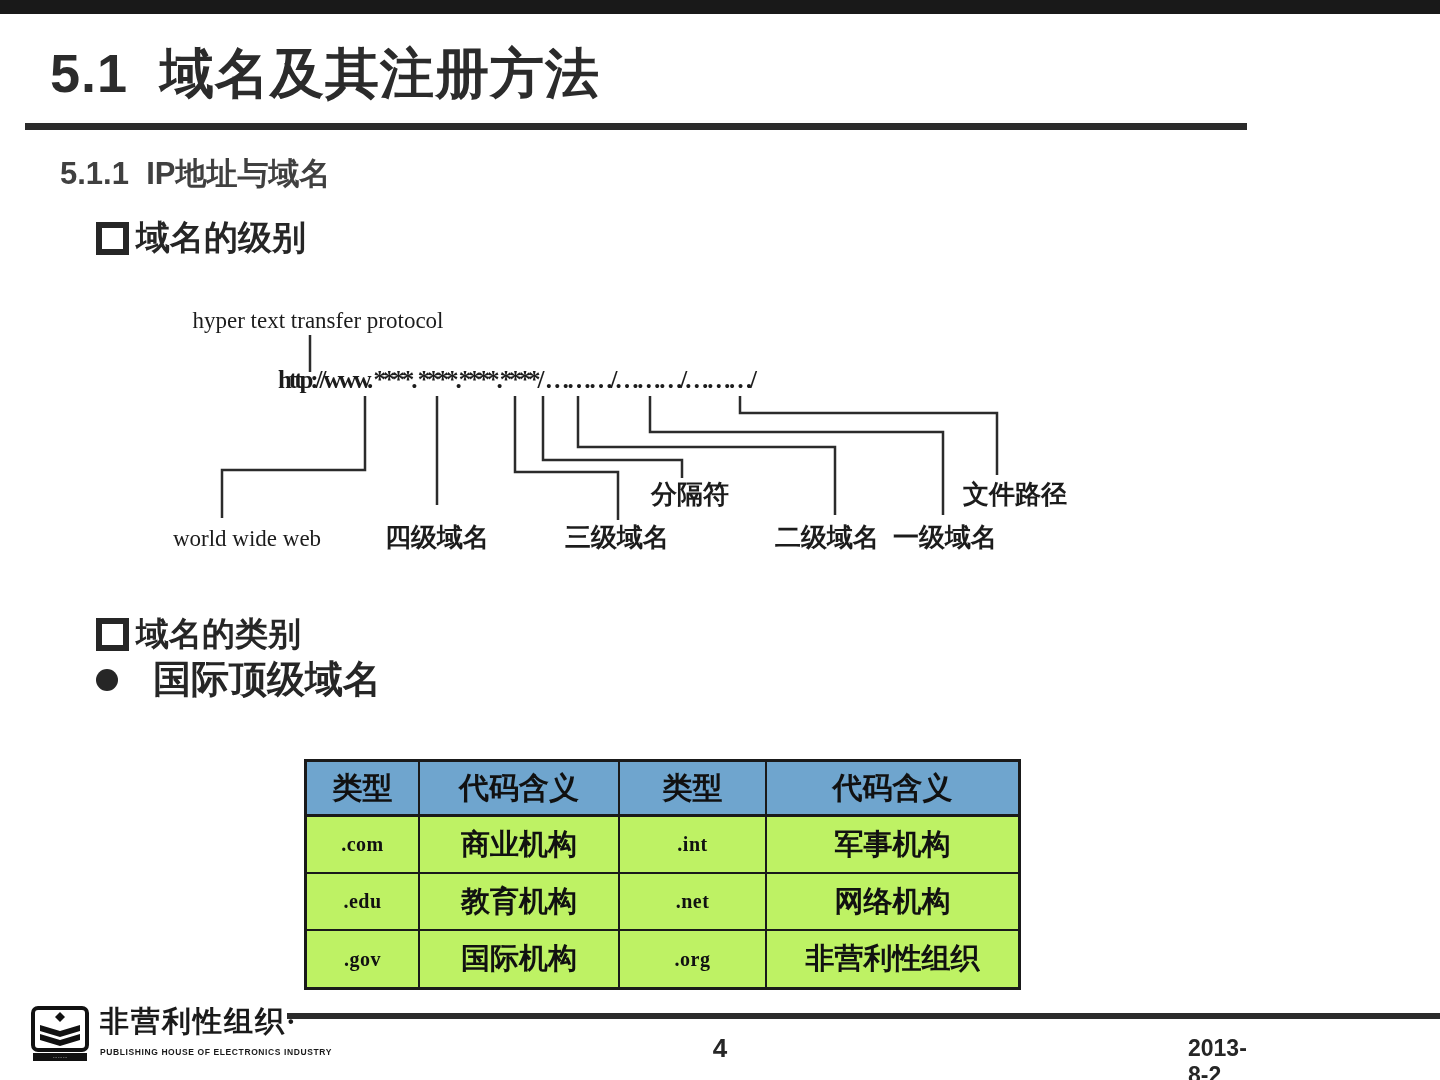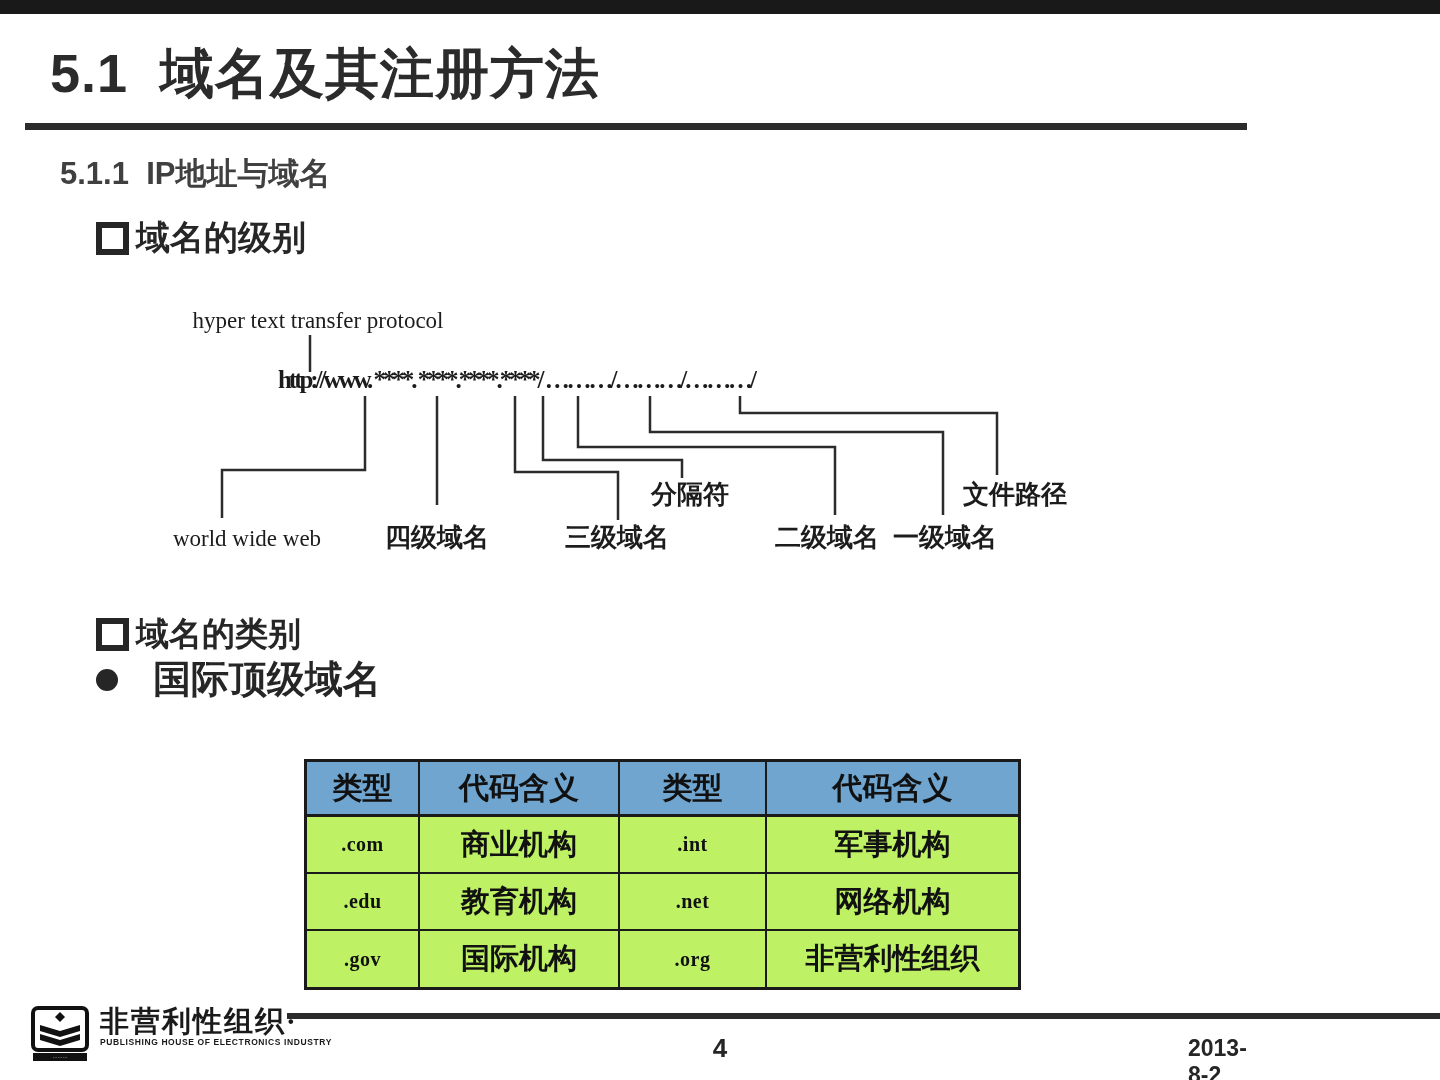--- a/index.html
+++ b/index.html
@@ -41,21 +41,21 @@
   .tld-table .cell.last-col{border-right:none;}
   .tld-table .cell.last-row{border-bottom:none;}
   .tld-table .hcell{background:#6fa5ce;border-bottom:3px solid #1a1a1a;font-size:30px;}
   .tld-table .code{font-size:20px;letter-spacing:0.5px;}
 
   .footer-logo{position:absolute;left:30px;top:1005px;display:flex;align-items:flex-start;}
   .logo-text{margin-left:8px;}
   .publisher-cn{font-family:"Liberation Serif",serif;font-weight:bold;font-size:29px;
                 line-height:32px;color:#1a1a1a;letter-spacing:2px;}
   .publisher-en{font-family:"Liberation Sans",sans-serif;font-weight:bold;font-size:8.5px;
-                color:#1a1a1a;letter-spacing:0.6px;margin-top:0;}
+                color:#1a1a1a;letter-spacing:0.6px;margin-top:10px;}
   .footer-divider{position:absolute;left:287px;top:1013px;width:1153px;height:6px;background:#2b2b2b;}
   .page-number{position:absolute;left:690px;top:1033px;width:60px;text-align:center;
                font-family:"Liberation Sans",sans-serif;font-weight:600;font-size:26px;color:#262626;}
   .slide-date{position:absolute;left:1188px;top:1035px;font-family:"Liberation Sans",sans-serif;
               font-weight:bold;font-size:23px;color:#262626;}
 </style>
 </head>
 <body>
 
 <div class="slide">

